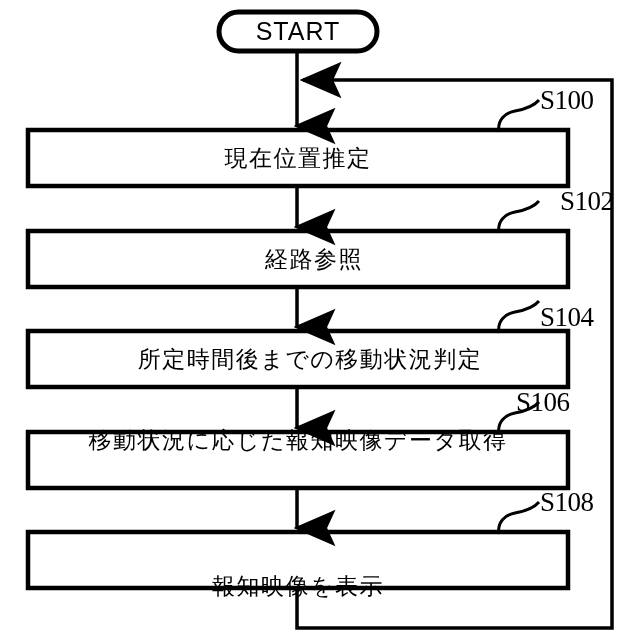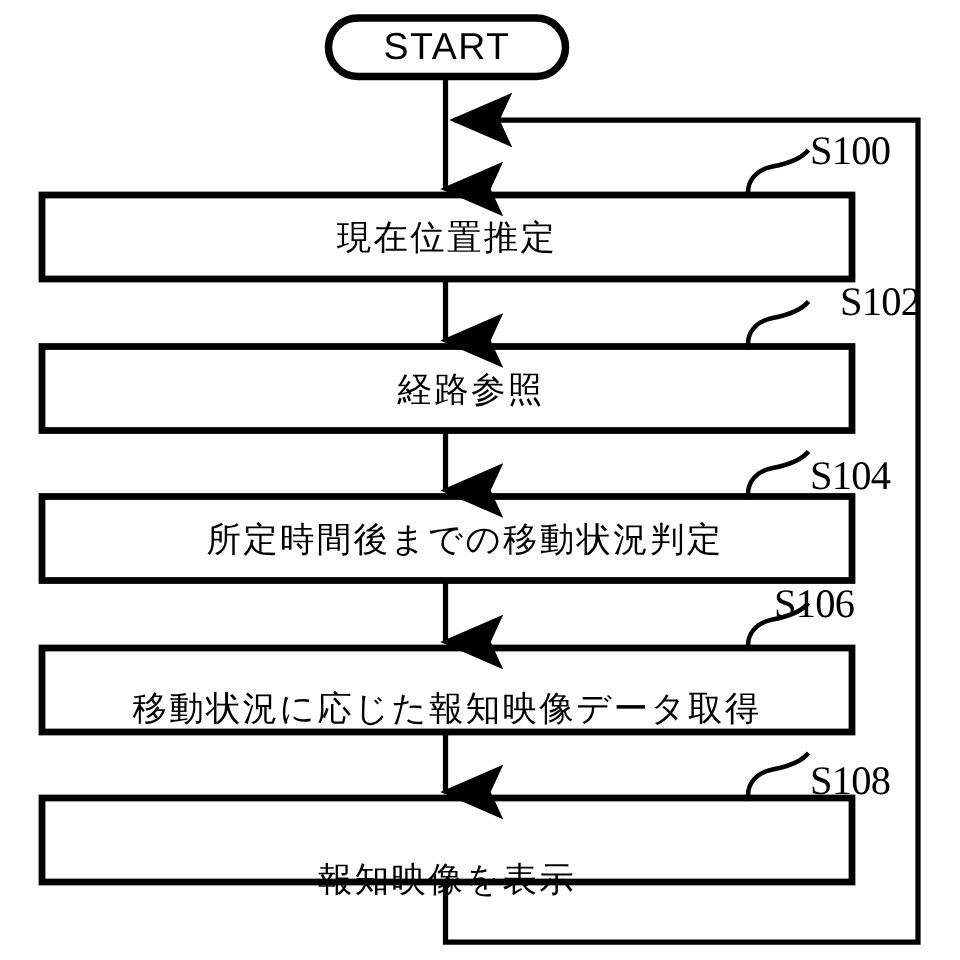--- a/index.html
+++ b/index.html
@@ -83,20 +83,20 @@
   <path d="M 499 333 C 497 321 505 314 515 312 C 526 310 534 307 539 301" fill="none" stroke="#000000" stroke-width="3"></path>
   <path d="M 499 434 C 497 422 505 415 515 413 C 526 411 534 408 539 402" fill="none" stroke="#000000" stroke-width="3"></path>
   <path d="M 499 534 C 497 522 505 515 515 513 C 526 511 534 508 539 502" fill="none" stroke="#000000" stroke-width="3"></path>
 </svg>
 
 <div class="node-text terminal-text" style="left:219px; top:12px; width:158px; height:39px;">START</div>
 
 <div class="node-text process-text" style="left:28px; top:130px; width:540px; height:56px;">現在位置推定</div>
 <div class="node-text process-text" style="left:44px; top:231px; width:540px; height:56px;">経路参照</div>
 <div class="node-text process-text" style="left:40px; top:331px; width:540px; height:56px;">所定時間後までの移動状況判定</div>
-<div class="node-text process-text" style="left:28px; top:444px; width:540px; height:56px;">移動状況に応じた報知映像データ取得</div>
+<div class="node-text process-text" style="left:28px; top:412px; width:540px; height:56px;">移動状況に応じた報知映像データ取得</div>
 <div class="node-text process-text" style="left:28px; top:558px; width:540px; height:56px;">報知映像を表示</div>
 
 <div class="step-label" style="left:540px; top:85px;">S100</div>
 <div class="step-label" style="left:560px; top:186px;">S102</div>
 <div class="step-label" style="left:540px; top:286px;margin-top:16px;">S104</div>
 <div class="step-label" style="left:516px; top:387px;">S106</div>
-<div class="step-label" style="left:540px; top:505px;">S108</div>
+<div class="step-label" style="left:540px; top:487px;">S108</div>
 
 </body></html>

